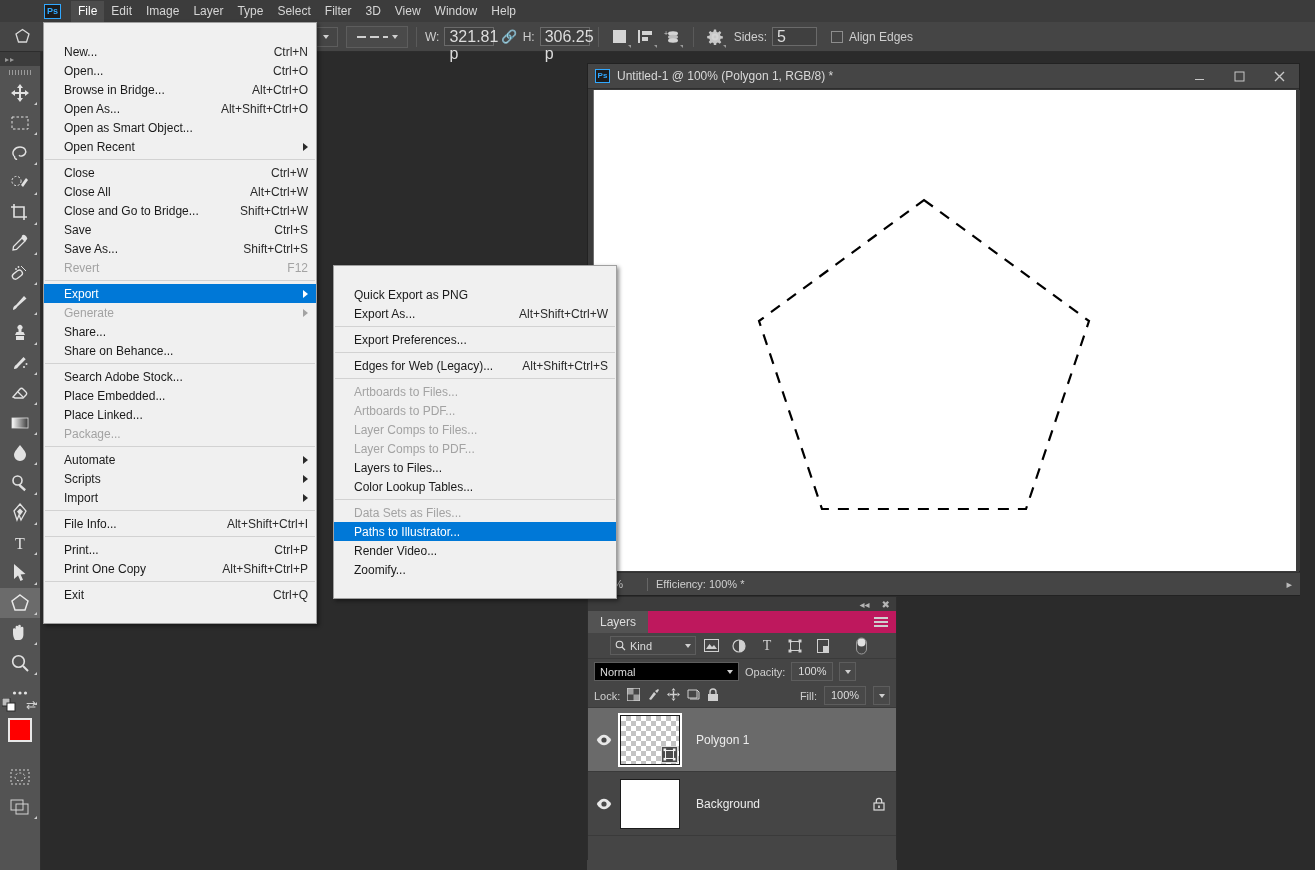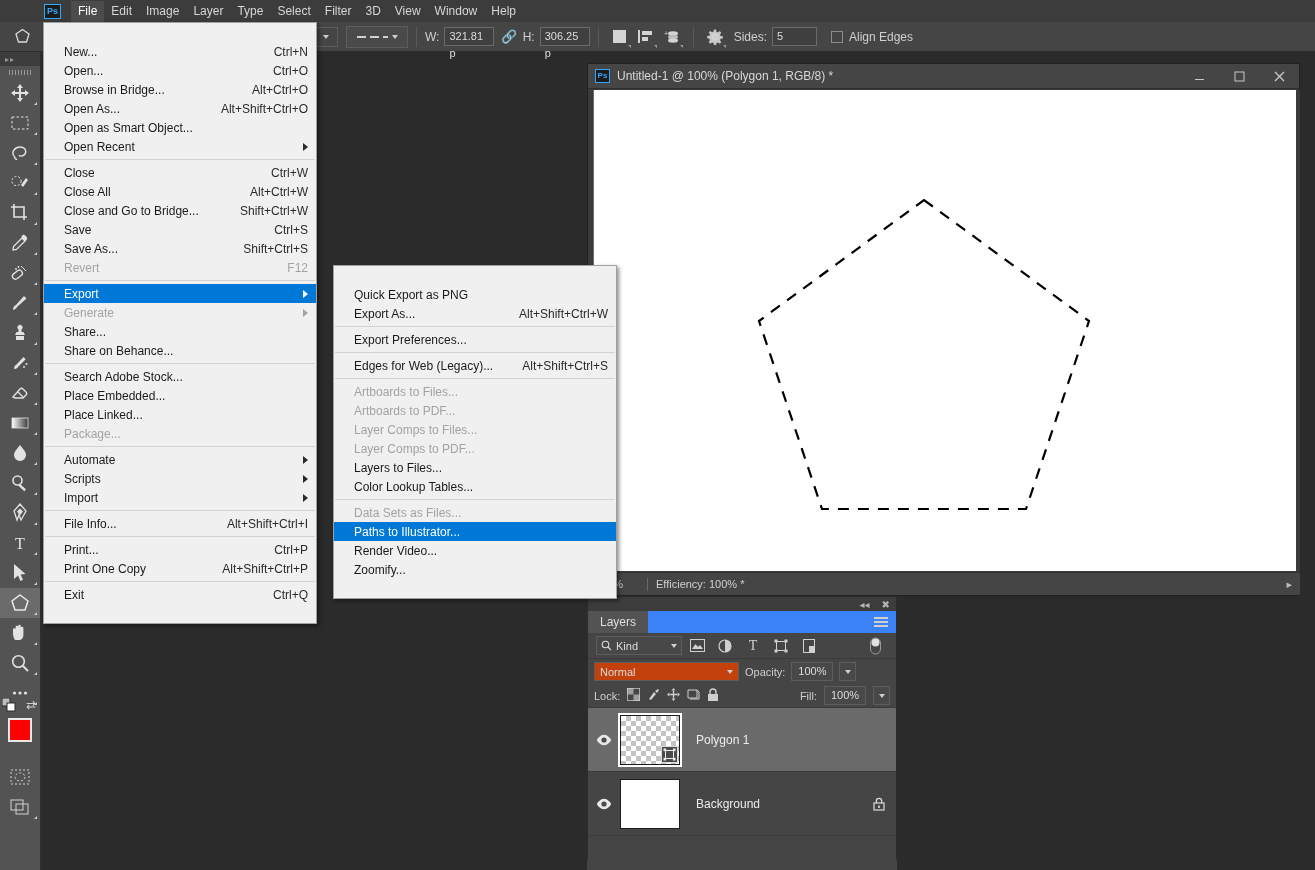--- a/index.html
+++ b/index.html
@@ -50,21 +50,21 @@
   }
   .caret { width:0;height:0;border-left:3px solid transparent;border-right:3px solid transparent;border-top:4px solid #cfcfcf; }
   .opt-dash {
     height: 22px; width: 62px; background: #4a4a4a; border: 1px solid #5d5d5d;
     display: flex; align-items: center; justify-content: center; gap: 4px;
   }
   .dash-seg { height: 2px; background: #d0d0d0; }
   .opt-label { color: #cfcfcf; font-size: 12px; margin-right: 5px; }
   .opt-field {
     height: 19px; background: #404040; border: 1px solid #6a6a6a; color: #dcdcdc;
-    font-size: 11px; padding: 0 4px; line-height: 17px;
+    font-size: 16px; padding: 0 4px; line-height: 17px;
   }
   .link-icon { color: #b9b9b9; font-size: 13px; margin: 0 7px; letter-spacing:-2px;}
   .opt-btn {
     width: 26px; height: 22px; display:flex; align-items:center; justify-content:center;
     position: relative;
   }
   .opt-btn .mini-caret {
     position:absolute; right:2px; bottom:0px;
     width:0;height:0;border-left:3px solid transparent;border-top:3px solid #9a9a9a;
   }
@@ -160,34 +160,34 @@
   .sb-info { flex: 1; padding-left: 8px; }
   .sb-arrow { padding-right: 8px; color:#bbb; }
 
   
   .layers {
     position: absolute; left: 587px; top: 596px; width: 310px; height: 274px;
     background: #454545; border: 1px solid #2d2d2d;
   }
   .lp-head { height: 14px; background: #3c3c3c; display: flex; align-items: center; justify-content: flex-end; }
   .lp-head span { color:#b5b5b5; font-size:10px; padding: 0 6px; }
-  .lp-tabs { height: 22px; background: #3b82f6; display: flex; align-items: stretch; }
+  .lp-tabs { height: 22px; background: #be185d; display: flex; align-items: stretch; }
   .lp-tab { padding: 0 12px; display:flex; align-items:center; font-size:12px; color:#dedede; background: #535353; }
   .lp-menu { margin-left:auto; display:flex; align-items:center; padding-right: 8px; }
   .hamburger span { display:block; width:14px;height:2px;background:#cfcfcf;margin:2px 0; }
-  .lp-filter { height: 26px; display:flex; align-items:center; padding: 0 8px; gap: 2px;
+  .lp-filter { height: 26px; display:flex; align-items:center; padding: 0 22px; gap: 2px;
                border-bottom: 1px solid #3a3a3a; }
   .lp-kind {
     width: 86px; height: 19px; background: #484848; border: 1px solid #5d5d5d;
     display:flex; align-items:center; gap:4px; padding: 0 4px; font-size: 11px; color: #dcdcdc;
   }
   .lp-ficon { width: 26px; height: 22px; display:flex; align-items:center; justify-content:center; color:#d0d0d0; }
   .lp-row2 { height: 25px; display:flex; align-items:center; padding: 0 6px; gap: 6px; }
   .lp-blend {
-    width: 145px; height: 19px; background: #c2410c; border: 1px solid #5d5d5d;
+    width: 145px; height: 19px; background: #000000; border: 1px solid #5d5d5d;
     display:flex; align-items:center; justify-content: space-between; padding: 0 5px;
     font-size: 11px; color:#dcdcdc;
   }
   .lp-num { width: 42px; height: 19px; background: #484848; border: 1px solid #5d5d5d;
             font-size: 11px; color:#dcdcdc; text-align: center; line-height: 17px; }
   .lp-numcaret { width: 17px; height:19px; background: #484848; border: 1px solid #5d5d5d;
                  display:flex;align-items:center;justify-content:center;}
   .lp-lock { height: 24px; display:flex; align-items:center; padding: 0 6px; gap: 7px; font-size: 11px; color:#cfcfcf;
              border-bottom: 1px solid #3a3a3a; }
   .layer-row { height: 64px; display: flex; align-items: center; border-bottom: 1px solid #3a3a3a; }

